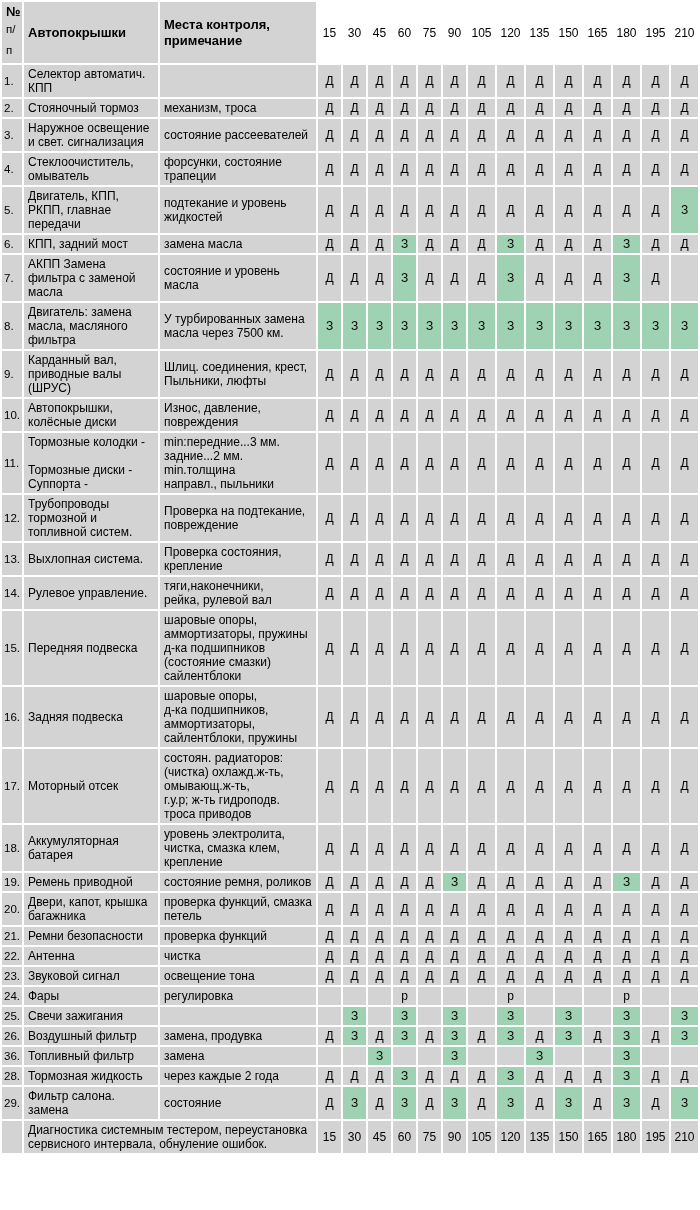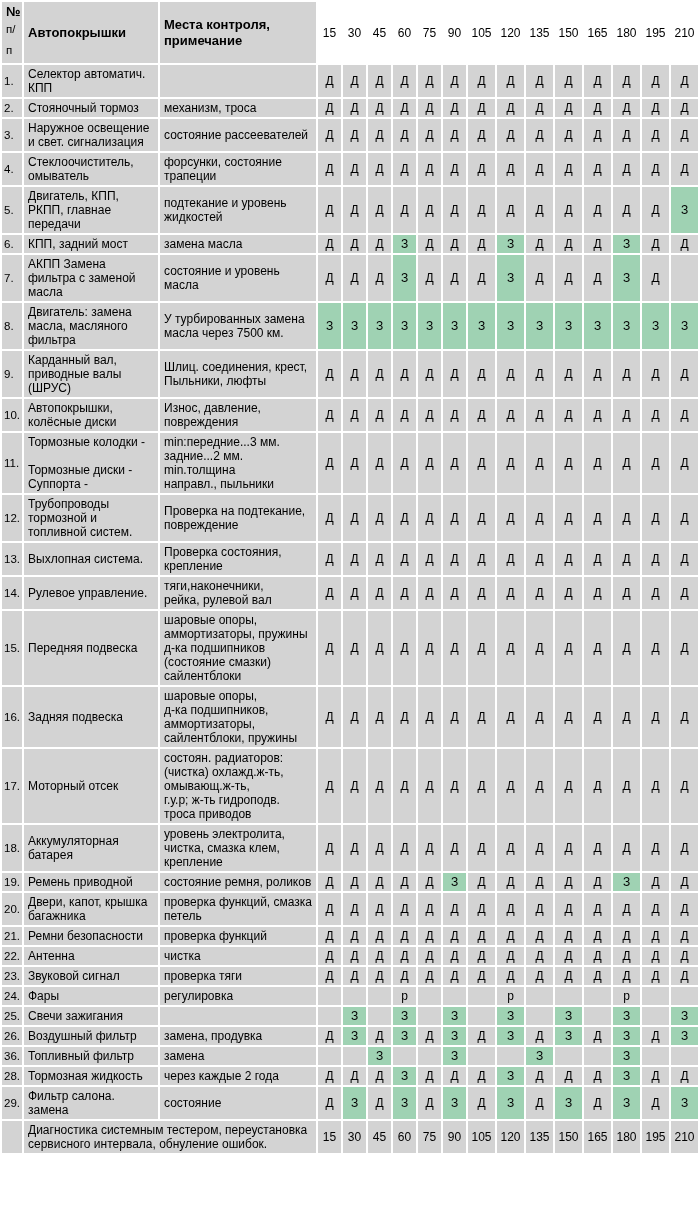--- a/index.html
+++ b/index.html
@@ -509,21 +509,21 @@
         <td class="mark">Д</td>
         <td class="mark">Д</td>
         <td class="mark">Д</td>
         <td class="mark">Д</td>
         <td class="mark">Д</td>
         <td class="mark">Д</td>
       </tr>
       <tr>
         <td class="num">23.</td>
         <td class="txt">Звуковой сигнал</td>
-        <td class="txt">проверка тяги</td>
+        <td class="txt">освещение тона</td>
         <td class="mark">Д</td>
         <td class="mark">Д</td>
         <td class="mark">Д</td>
         <td class="mark">Д</td>
         <td class="mark">Д</td>
         <td class="mark">Д</td>
         <td class="mark">Д</td>
         <td class="mark">Д</td>
         <td class="mark">Д</td>
         <td class="mark">Д</td>

